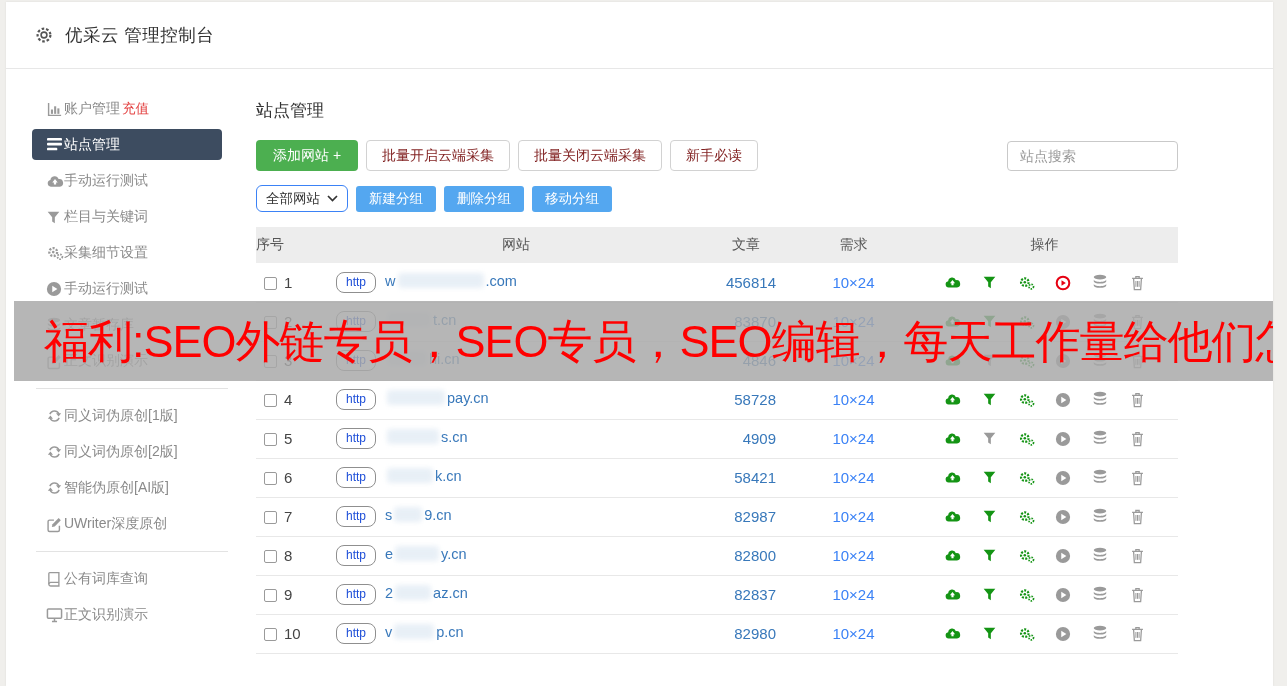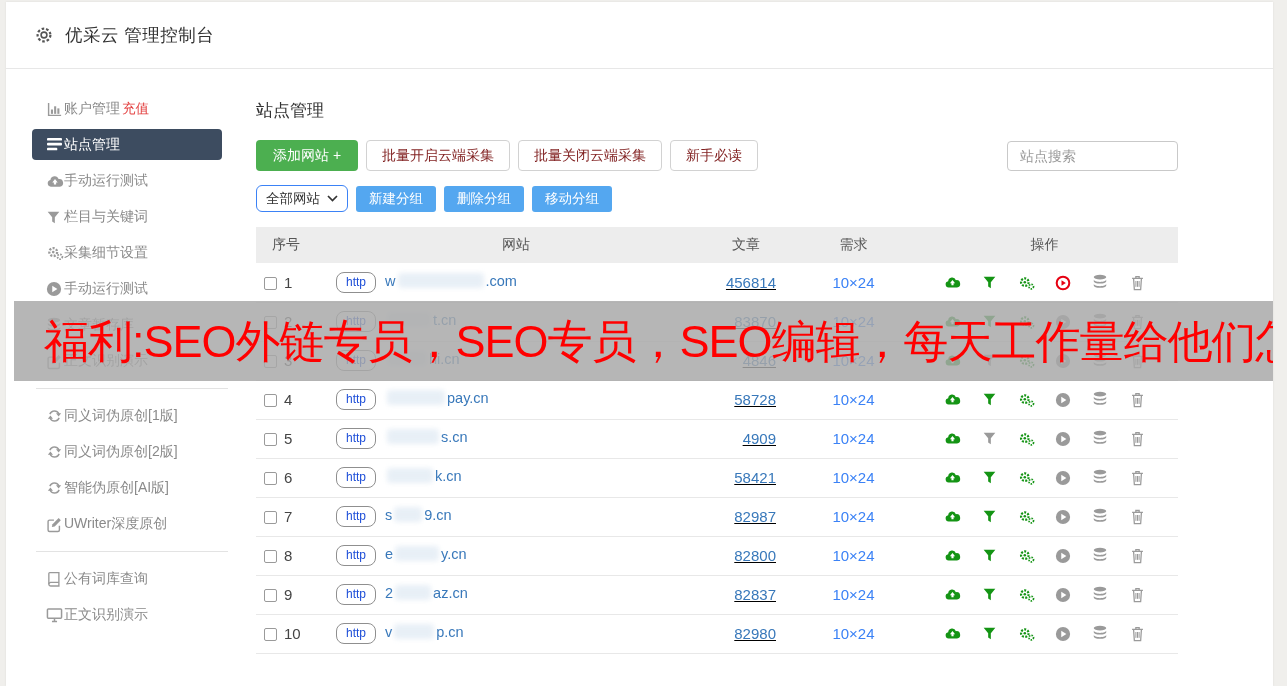--- a/index.html
+++ b/index.html
@@ -32,31 +32,31 @@
   .search { margin-left:auto; width:171px; height:30px; border:1px solid #c9c9c9; border-radius:4px; padding:0 12px; font-size:14px; color:#333; outline:none; }
   .search::placeholder { color:#9a9a9a; }
   .row2 { display:flex; align-items:center; gap:8px; margin-top:14px; }
   .gsel { width:92px; height:27px; border:1px solid #3b82f6; border-radius:6px; display:flex; align-items:center; justify-content:space-between; padding:0 9px; font-size:13.5px; color:#333; cursor:pointer; background:#fff; }
   .btn-blue { height:26px; background:#54a7f0; color:#fff; font-size:13.5px; border-radius:3px; padding:8px 13px; display:inline-flex; align-items:center; cursor:pointer; }
 
   
   table { border-collapse:collapse; margin-top:15px; width:922px; table-layout:fixed; }
   col.c1{width:80px;} col.c2{width:360px;} col.c3{width:100px;} col.c4{width:115px;} col.c5{width:267px;}
   thead td { background:#ededed; height:36px; font-size:14px; color:#555; }
-  thead td:first-child { padding-left:16px; }
+  thead td:first-child { padding-left:0; }
   thead td { text-align:center; }
   thead td.h1 { text-align:left; }
   tbody td { height:39px; border-bottom:1px solid #e8e8e8; font-size:14.5px; vertical-align:middle; }
   .col-idx { padding-left:8px; }
   .cbx { display:inline-block; width:13px; height:13px; border:1.4px solid #9a9a9a; border-radius:2px; background:#fff; vertical-align:-2px; margin-right:7px; cursor:pointer; }
   .idx { color:#444; font-size:15px; }
   .http-badge { display:inline-block; border:1px solid #8f8f8f; border-radius:8px; padding:2px 9px 3px; font-size:12px; color:#1d4ed8; margin-right:9px; background:#fff; }
   .domain { color:#3878ba; font-size:14.5px; }
   .blur { display:inline-block; height:15px; background:#d9e5f1; opacity:.6; filter:blur(2.5px); border-radius:4px; vertical-align:-2px; margin:0 2px; }
-  .col-articles { text-align:right; padding-right:20px;text-decoration:underline; }
+  .col-articles { text-align:right; padding-right:20px; }
   .col-articles span { color:#3878ba; font-size:15px; cursor:pointer; }
   .col-demand { text-align:center; color:#3b82f6; font-size:15px; }
   .col-actions { text-align:center; }
   .act { display:inline-flex; width:17px; height:17px; align-items:center; justify-content:center; margin:0 10px; cursor:pointer; vertical-align:middle; }
   .act svg { display:block; }
   .ic-green { color:#149414; }
   .ic-gray { color:#9a9a9a; }
   .ic-red { color:#e60012; }
 
   

